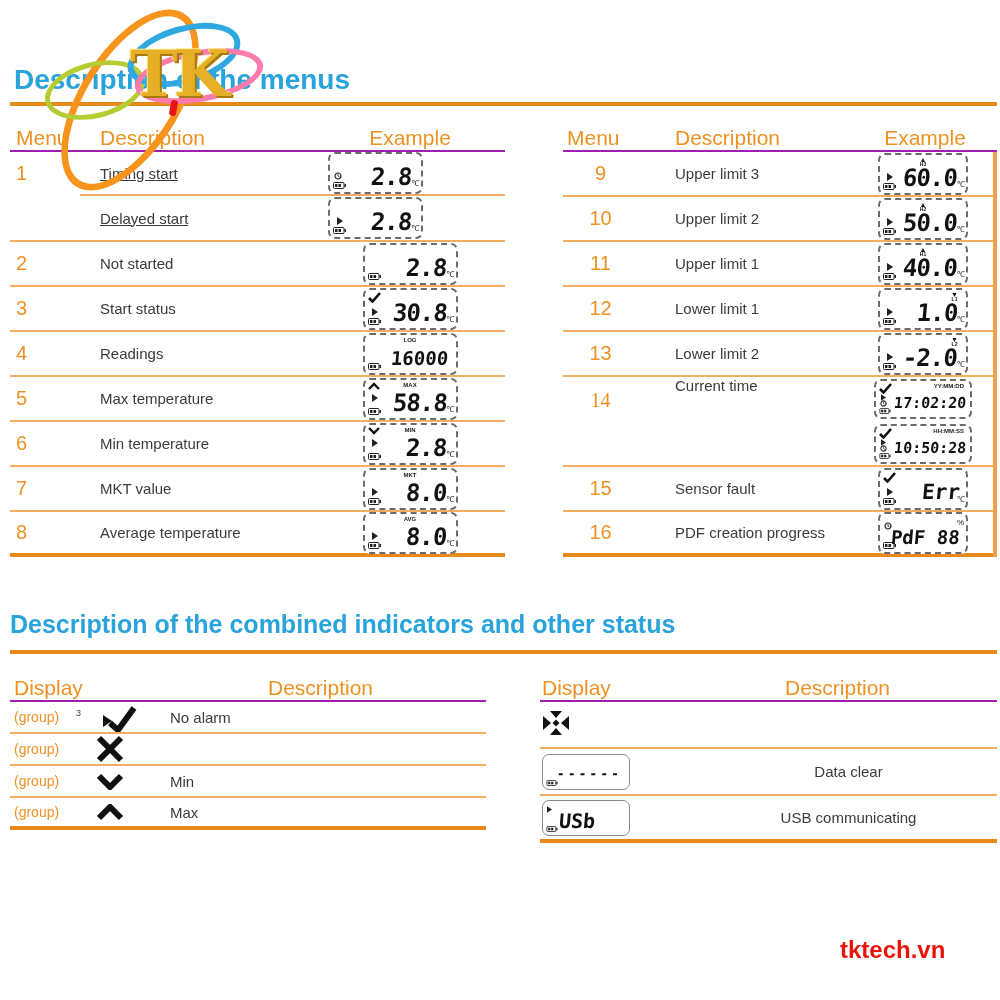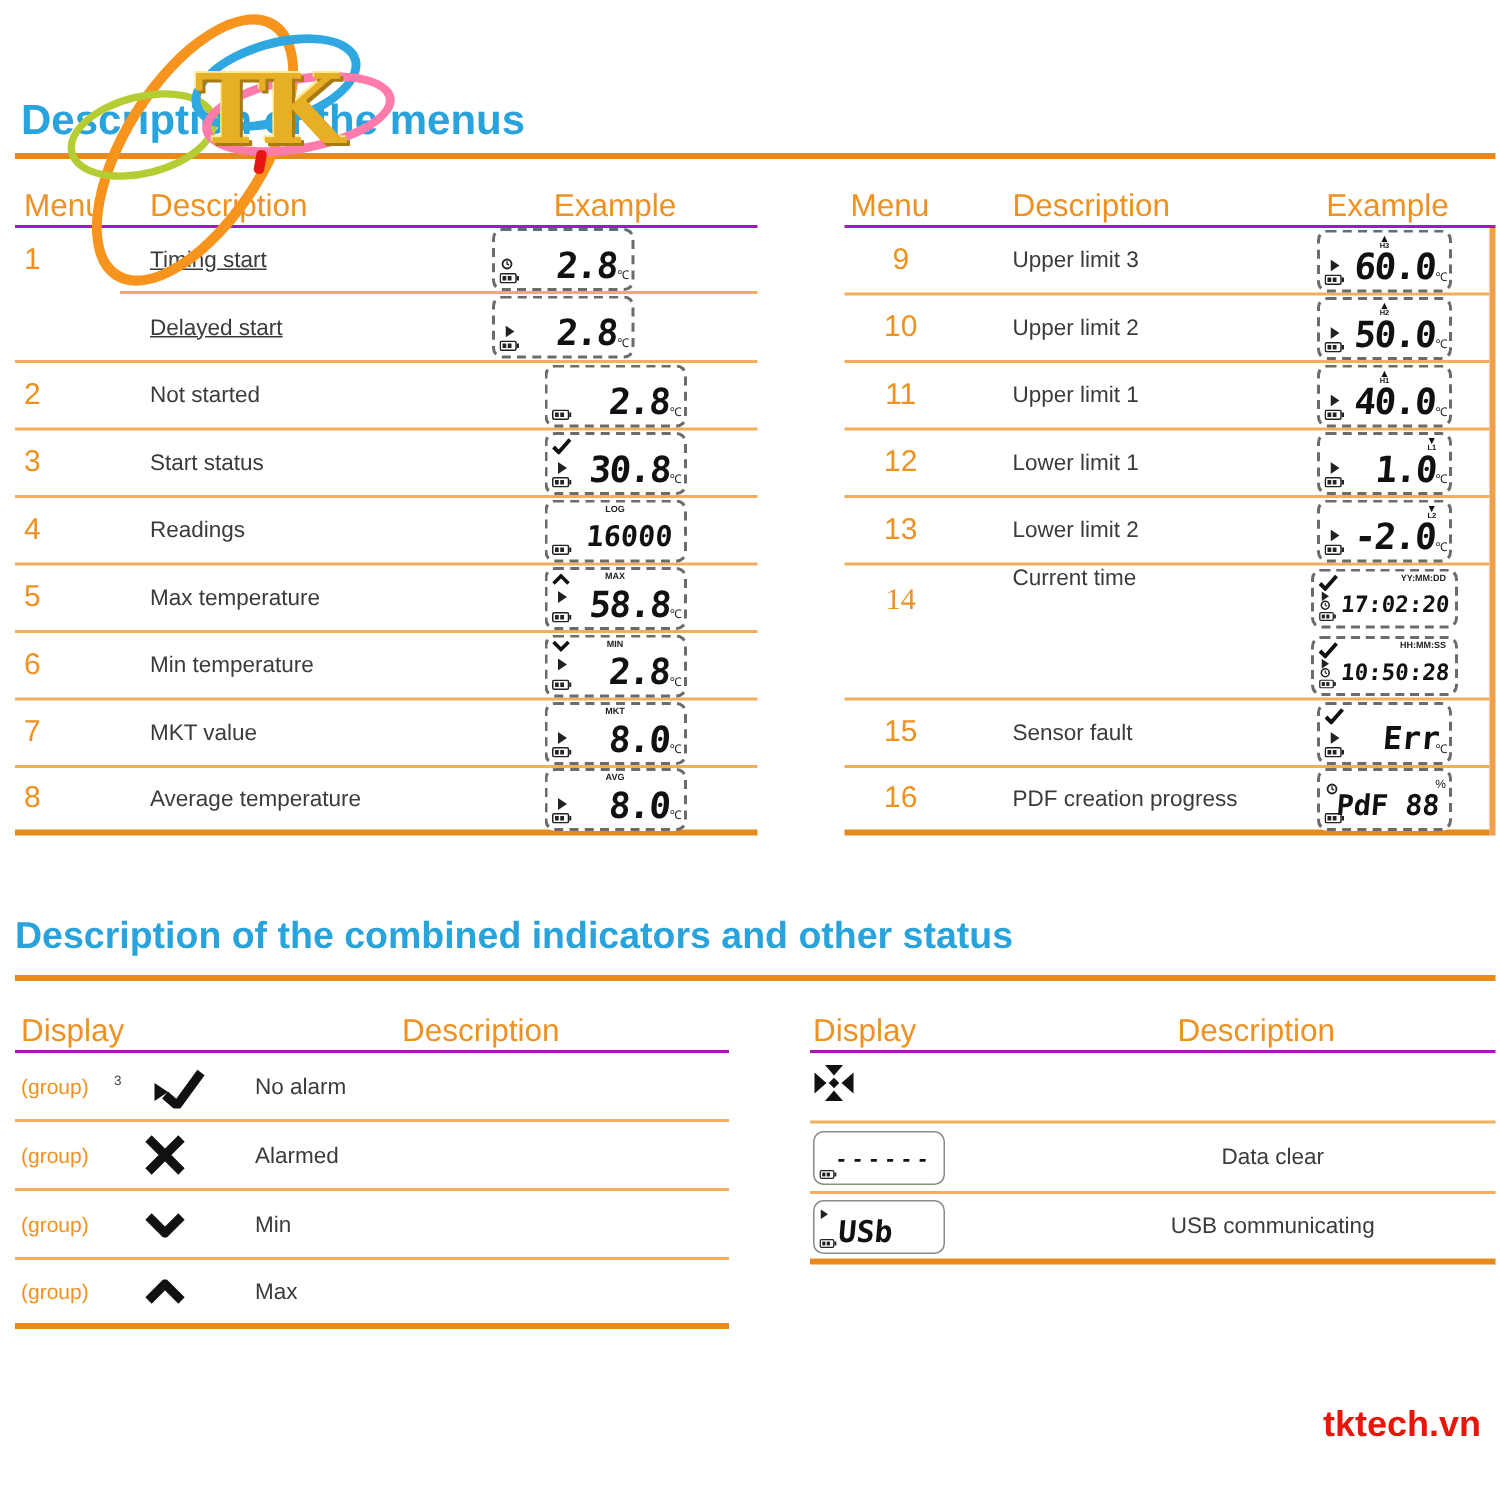--- a/index.html
+++ b/index.html
@@ -81,35 +81,35 @@
   .limit-tri{font-size:7px;line-height:5px;display:block;}
   .limit-code{font-size:5px;font-weight:bold;display:block;}
   .dash-val{position:absolute;left:14px;bottom:8px;font-size:13px;font-weight:bold;letter-spacing:3px;color:#111;}
 
   
   .t3{left:10px;top:668px;width:476px;}
   .t3 .thead{height:32px;}
   .t3 .c-disp{width:160px;padding-left:4px;box-sizing:border-box;}
   .t3 .c-desc{flex:1;text-align:left;}
   .t3 .thead .c-desc{text-align:left;padding-left:98px;box-sizing:border-box;}
-  .t3 .trow{height:46px;box-sizing:border-box;}
+  .t3 .trow{height:32px;box-sizing:border-box;}
   .grp{display:flex;align-items:center;gap:0;}
   .grp-label{font-size:14px;color:#ed9222;width:62px;}
   .grp sup{font-size:9px;color:#444;margin-right:8px;position:relative;top:-4px;}
   .grp .ic{margin-left:12px;display:inline-flex;}
 
   .t4{left:540px;top:668px;width:457px;}
   .t4 .thead{height:32px;}
   .t4 .c-disp{width:160px;padding-left:2px;box-sizing:border-box;}
   .t4 .c-desc{flex:1;text-align:center;}
   .t4 .thead .c-desc{text-align:left;padding-left:85px;box-sizing:border-box;}
   .t4 .trow{height:47px;box-sizing:border-box;}
 
   
-  .brand{position:absolute;left:882px;top:936px;font-size:24px;font-weight:bold;color:#ea1509;}
+  .brand{position:absolute;left:840px;top:936px;font-size:24px;font-weight:bold;color:#ea1509;}
 
   svg{display:block;}
 </style>
 </head>
 <body>
 
 <div id="page">
 
   <div class="logo">
     <div class="ring ring-orange"></div>
@@ -652,21 +652,20 @@
 
     <div class="trow">
       <div class="c-disp grp">
         <span class="grp-label">(group)</span>
         <span class="ic" style="margin-left:20px;">
           <svg width="28" height="28" viewBox="0 0 28 28">
               <path d="M3 3 L25 25 M25 3 L3 25" stroke="#111" stroke-width="6"></path>
             </svg>
         </span>
       </div>
-      <div class="c-desc desc">Alarmed</div>
     </div>
 
     <div class="trow">
       <div class="c-disp grp">
         <span class="grp-label">(group)</span>
         <span class="ic" style="margin-left:20px;">
           <svg width="28" height="17" viewBox="0 0 28 17">
               <path d="M3 3 L14 14 L25 3" stroke="#111" stroke-width="6" fill="none"></path>
             </svg>
         </span>

